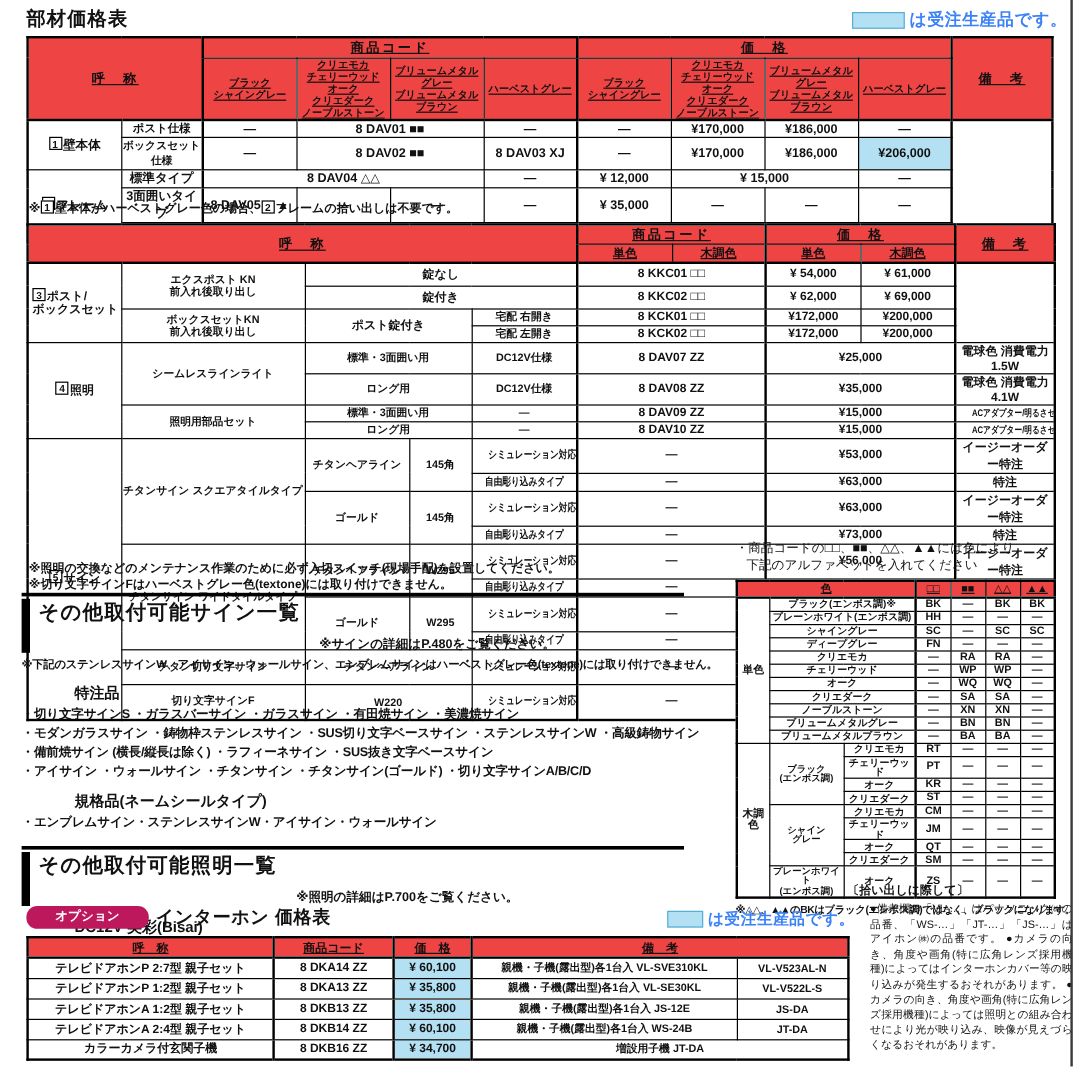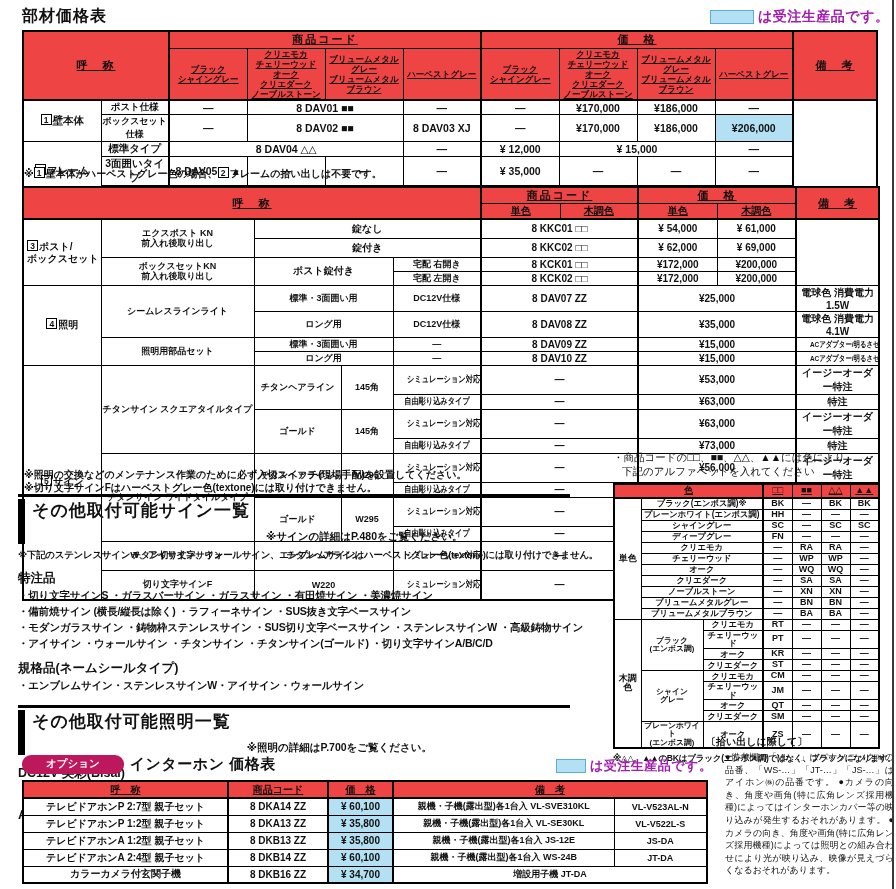--- a/index.html
+++ b/index.html
@@ -8,21 +8,21 @@
     position:relative; width:896px; height:889px; overflow:hidden;
     font-family:"Liberation Sans","DejaVu Sans",sans-serif; color:#111; background:#fff;
   }
   .abs { position:absolute; }
   h1.title { font-size:16px; font-weight:bold; letter-spacing:1px; }
 
   
   .legend { display:flex; align-items:center; gap:4px; }
   .legend .swatch { display:inline-block; width:44px; height:14px; background:#b3e0f2; border:1px solid #58aed8; }
   .legend .swatch.small { width:30px; }
-  .legend .ltxt { color:#a21caf; font-weight:bold; font-size:14px; letter-spacing:0.5px; }
+  .legend .ltxt { color:#3b82f6; font-weight:bold; font-size:14px; letter-spacing:0.5px; }
 
   
   table { border-collapse:collapse; table-layout:fixed; background:#fff; }
   td,th { border:1px solid #000; text-align:center; vertical-align:middle; font-weight:bold; overflow:hidden; padding:0 1px; }
   table.frame { border:2px solid #000; }
   .gray { background:#ef4444;text-decoration:underline; }
   .lb { background:#b3e0f2; }
   .pl { white-space:pre-line; line-height:1.15; }
   .blt2 { border-left-width:2px; }
 
@@ -43,21 +43,21 @@
   .rk .cond { font-size:8px; }
 
   .noteline { font-size:10px; font-weight:bold; white-space:nowrap; line-height:13px; }
 
   
   .section { width:552px; }
   .sec-head { border-top:3px solid #000; display:flex; align-items:stretch; padding-top:2px; }
   .sec-bar { width:7px; background:#000; margin-right:7px; }
   .sec-title { font-size:17px; font-weight:bold; letter-spacing:1px; line-height:24px; }
   .sec-side { font-size:10.5px; font-weight:bold; margin-left:16px; align-self:center; padding-top:4px;margin-top:27px; }
-  .subhead { font-size:12.5px; font-weight:bold; margin-top:9px; }
+  .subhead { font-size:12.5px; font-weight:bold; margin-top:9px;margin-left:44px; }
   .bullets div { font-size:10.5px; font-weight:bold; white-space:nowrap; letter-spacing:-0.2px; line-height:16px; }
 
   
   #colorNote { font-size:10.5px; font-weight:normal; line-height:14px; }
   #colorTable td { font-size:9px; height:11px; line-height:1.05; padding:0; }
   #colorTable .nm { font-size:8.3px; }
   #colorTable .vgroup { font-size:9px; }
   #colorTable .sub { font-size:7.8px; white-space:pre-line; }
   #colorBottomNote { font-size:8.6px; font-weight:bold; white-space:nowrap; margin-top:4px; letter-spacing:-0.3px; }
 
@@ -366,22 +366,22 @@
   <div class="section abs" style="left:18px; top:494px;">
     <div class="sec-head">
       <span class="sec-bar"></span>
       <span class="sec-title">その他取付可能サイン一覧</span>
       <span class="sec-side">※サインの詳細はP.480をご覧ください。</span>
     </div>
     <div class="noteline" style="font-size:9.5px; letter-spacing:-0.3px; margin-top:4px;">※下記のステンレスサインW、アイサイン、ウォールサイン、エンブレムサインはハーベストグレー色(textone)には取り付けできません。</div>
     <div class="subhead">特注品</div>
     <div class="bullets">
       <div>・切り文字サインS ・ガラスバーサイン ・ガラスサイン ・有田焼サイン ・美濃焼サイン</div>
+      <div>・モダンガラスサイン ・鋳物枠ステンレスサイン ・SUS切り文字ベースサイン ・ステンレスサインW ・高級鋳物サイン</div>
       <div>・備前焼サイン (横長/縦長は除く) ・ラフィーネサイン ・SUS抜き文字ベースサイン</div>
-      <div>・モダンガラスサイン ・鋳物枠ステンレスサイン ・SUS切り文字ベースサイン ・ステンレスサインW ・高級鋳物サイン</div>
       <div>・アイサイン ・ウォールサイン ・チタンサイン ・チタンサイン(ゴールド) ・切り文字サインA/B/C/D</div>
     </div>
     <div class="subhead">規格品(ネームシールタイプ)</div>
     <div class="bullets">
       <div>・エンブレムサイン・ステンレスサインW・アイサイン・ウォールサイン</div>
     </div>
 
     <div class="sec-head" style="margin-top:12px;">
       <span class="sec-bar"></span>
       <span class="sec-title">その他取付可能照明一覧</span>

